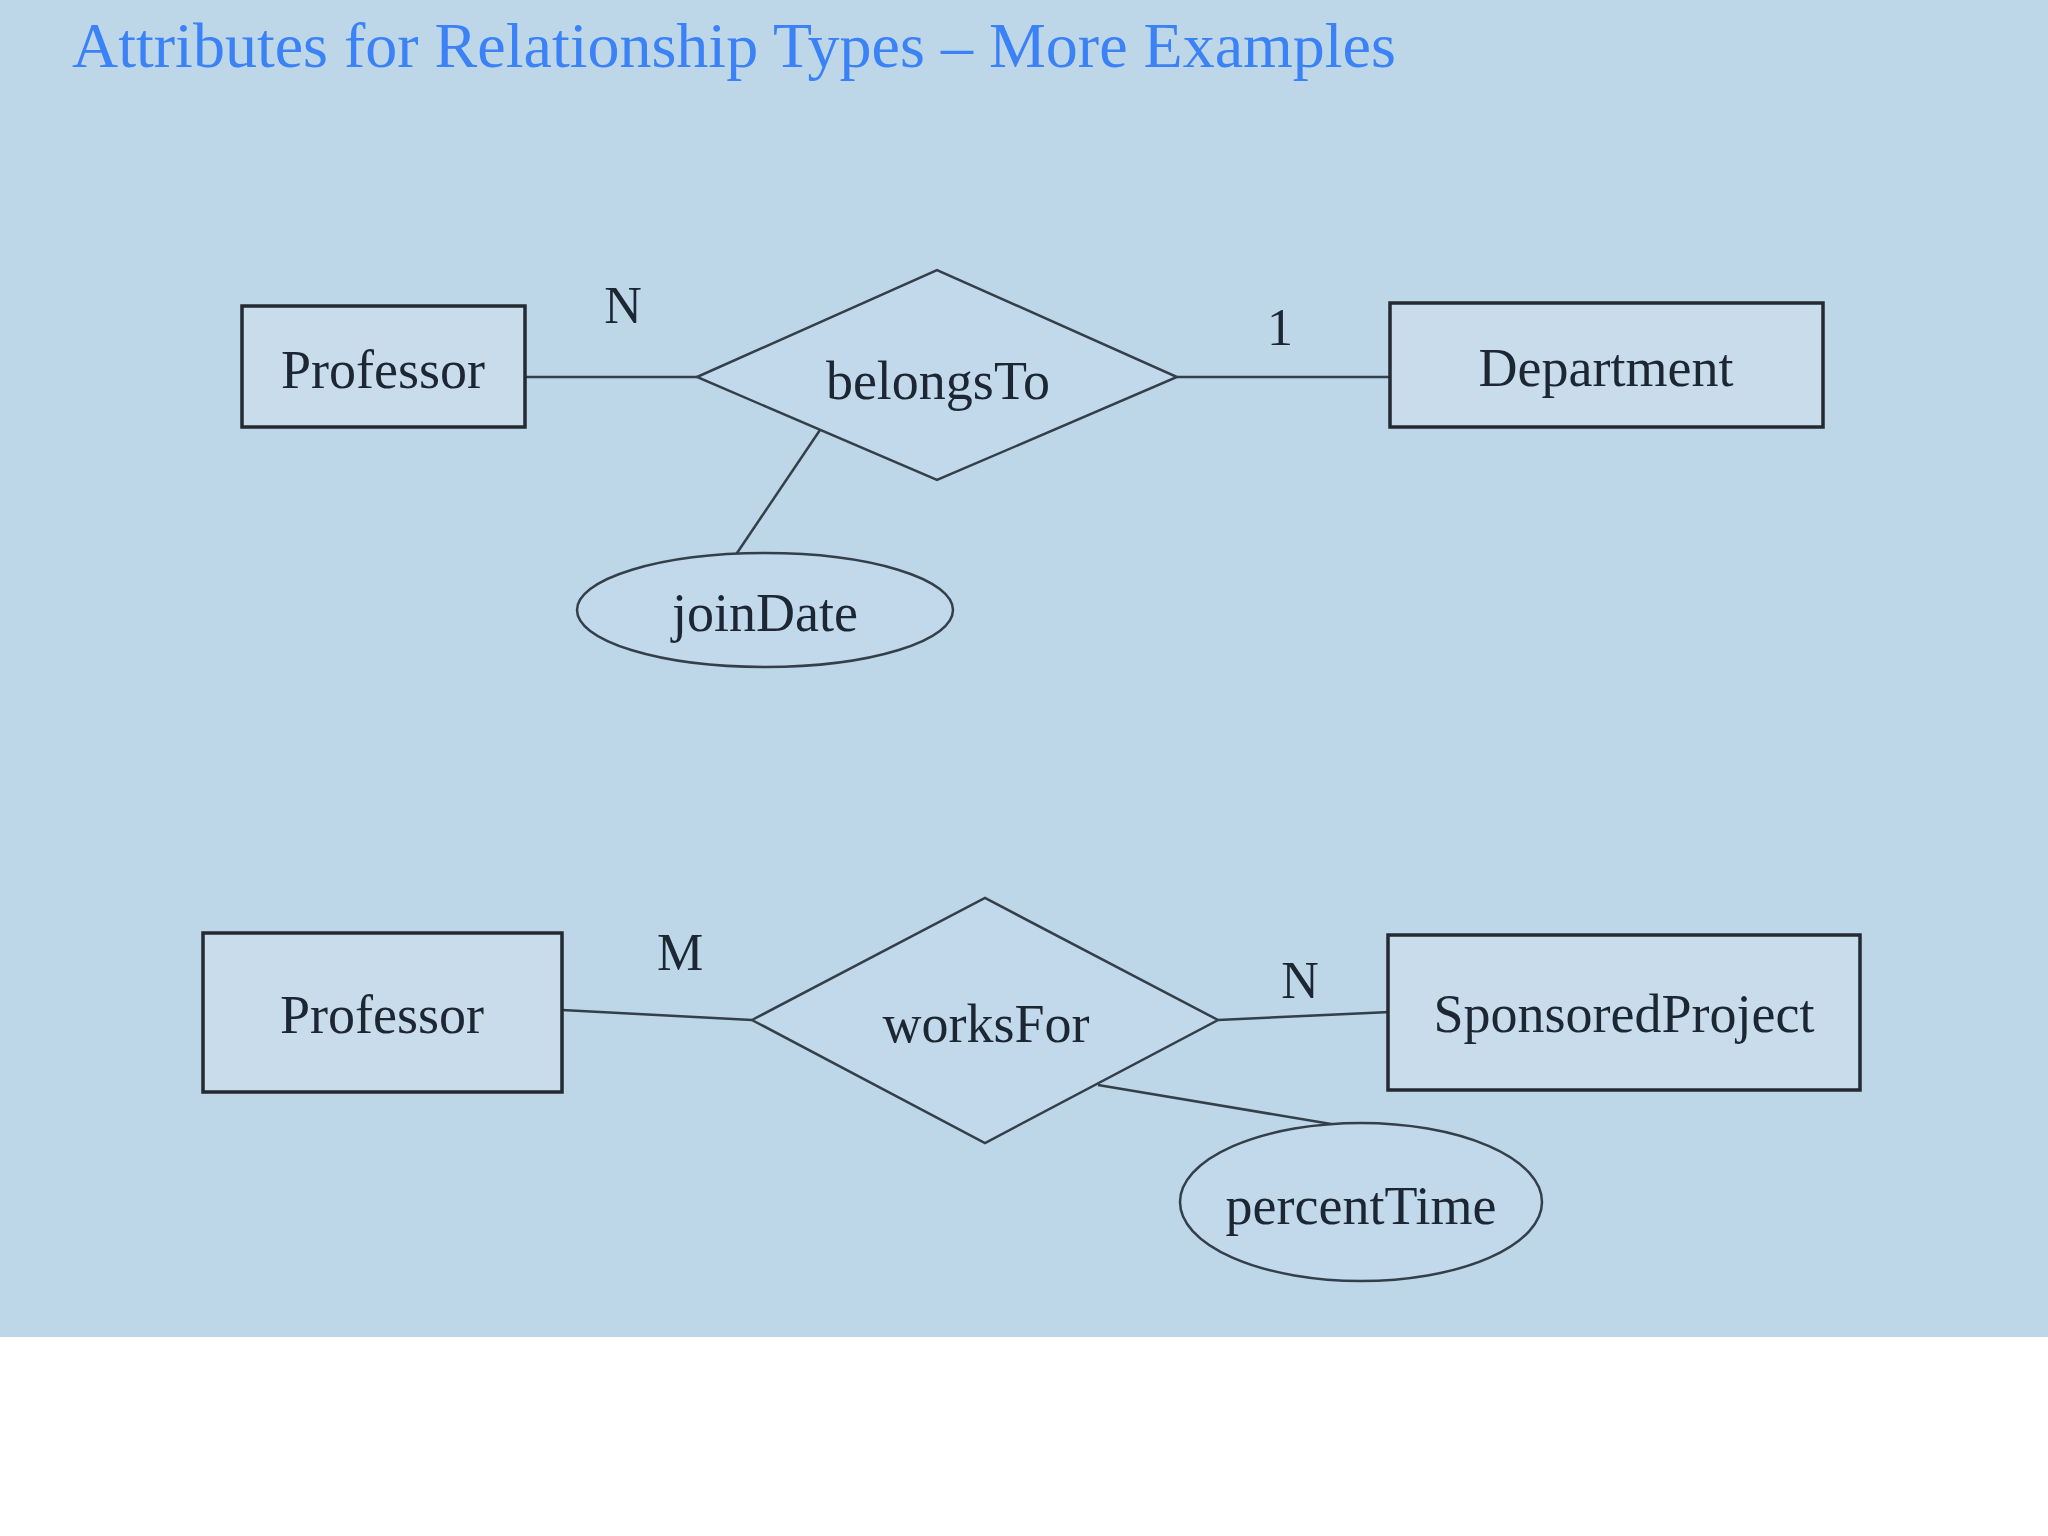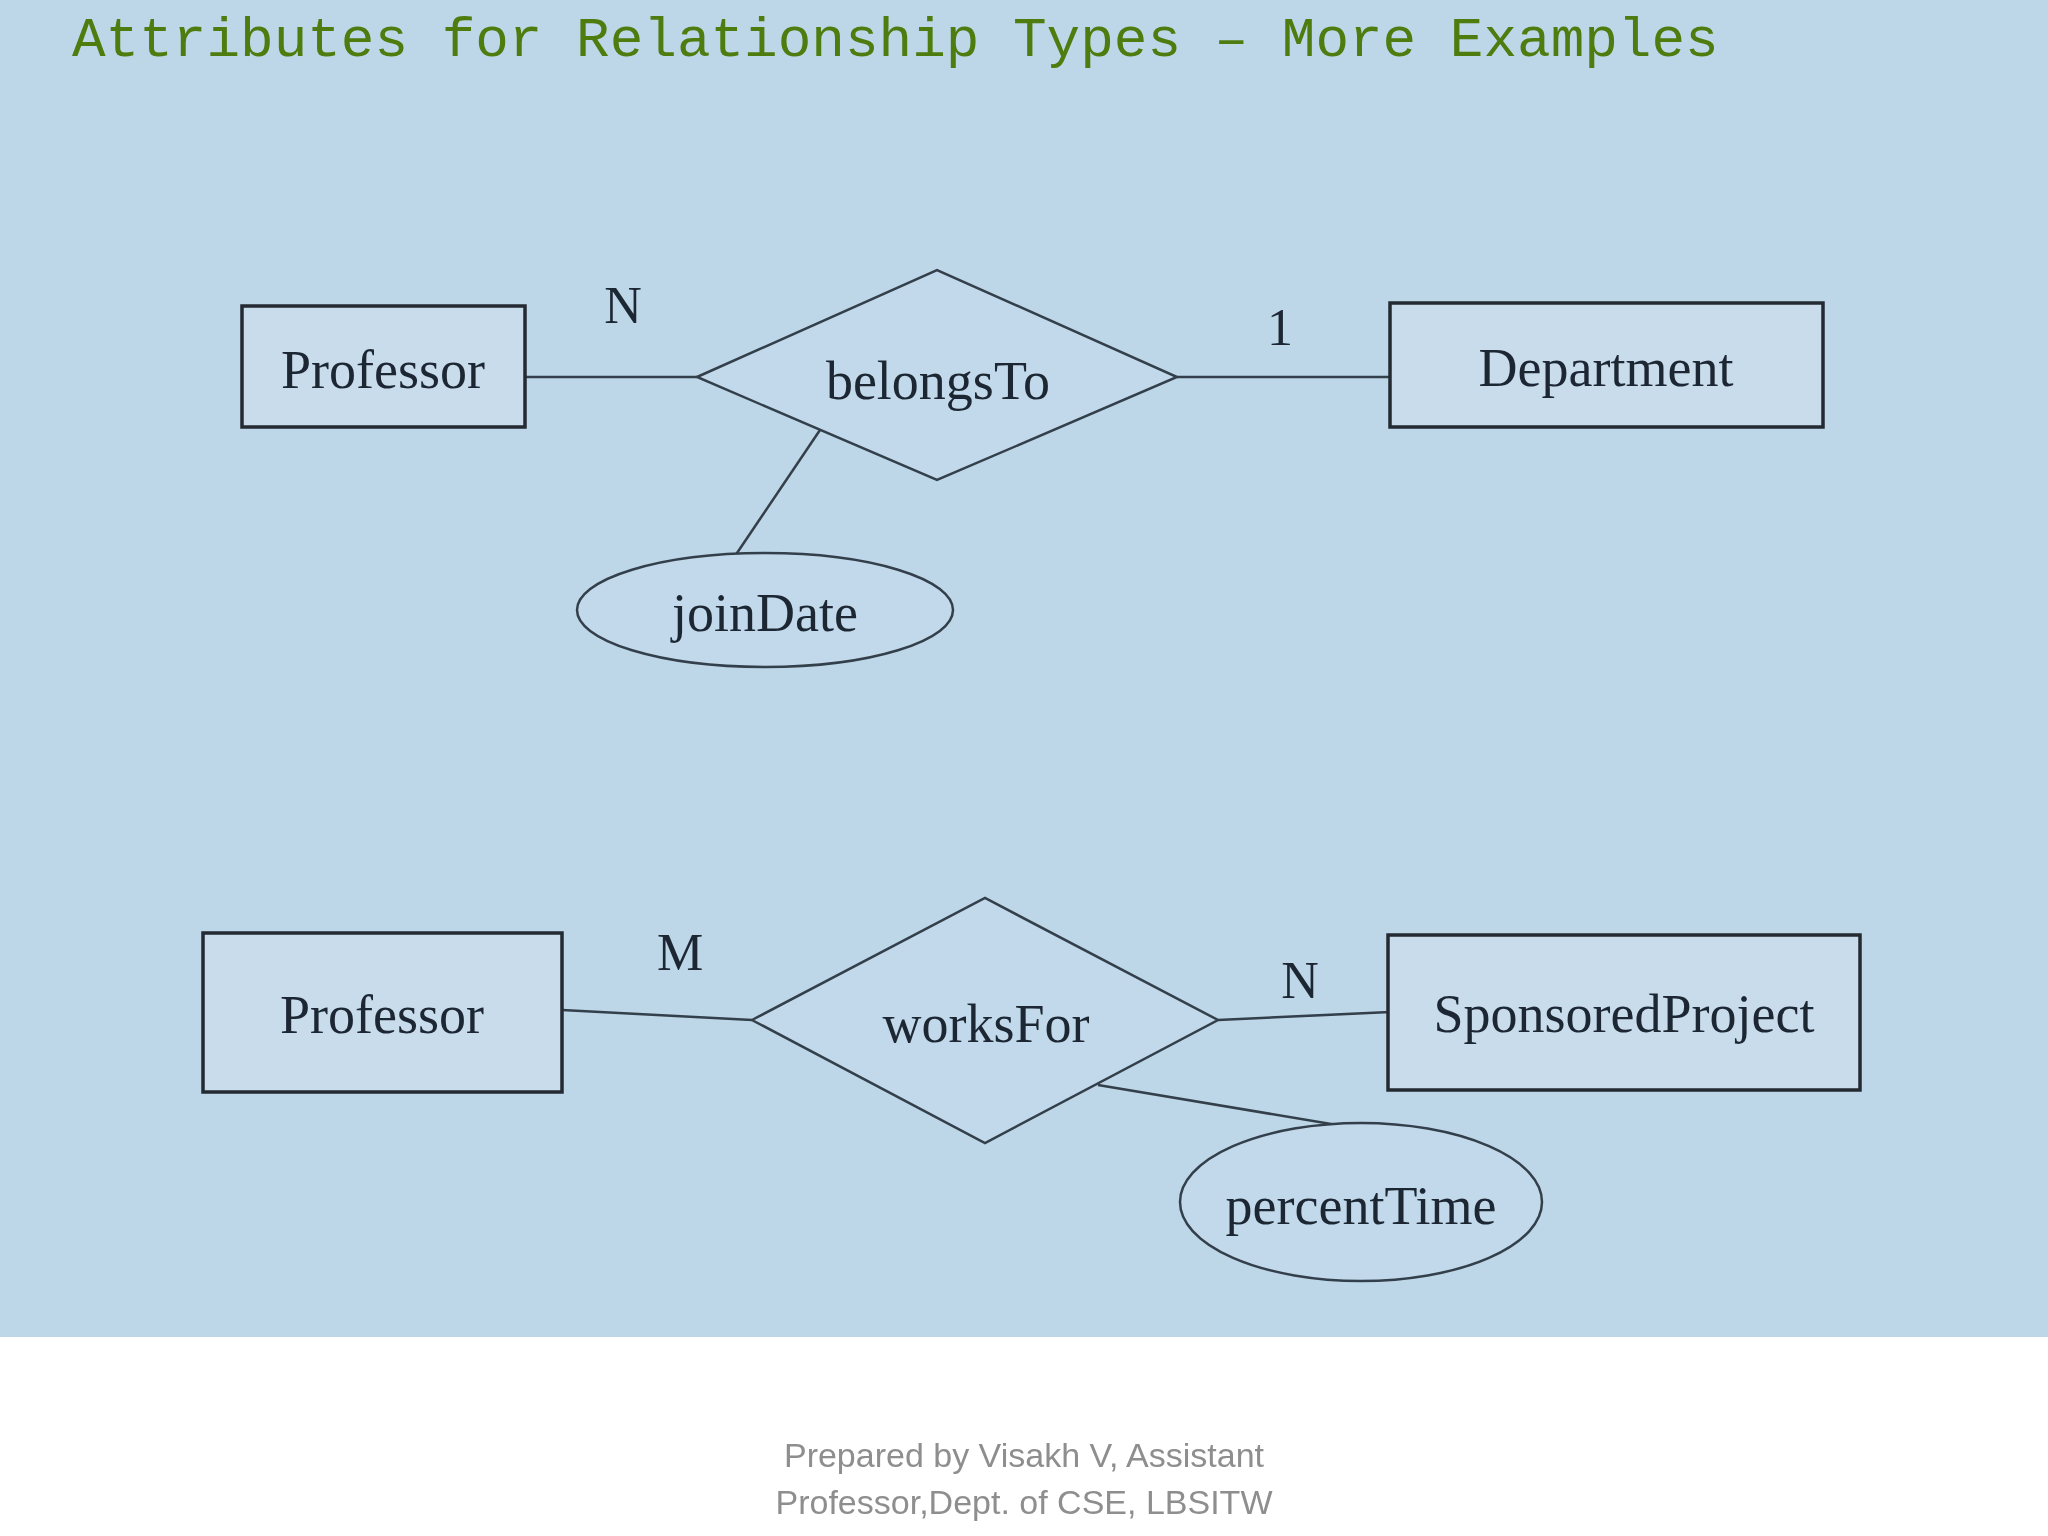--- a/index.html
+++ b/index.html
@@ -23,24 +23,24 @@
     top: 0;
     width: 2048px;
     height: 1337px;
     background: #bdd7e8;
   }
   .slide-title {
     position: absolute;
     left: 72px;
     top: 12px;
     width: 1910px;
-    font-family: Liberation Mono, monospace;
-    font-size: 56px;
+    font-family: Liberation Serif, serif;
+    font-size: 64px;
     line-height: 1.05;
-    color: #4d7c0f;
+    color: #3b82f6;
     white-space: nowrap;
   }
   svg.diagram {
     position: absolute;
     left: 0;
     top: 0;
   }
   .er-line {
     stroke: #333f4a;
     stroke-width: 2.5;
@@ -133,17 +133,13 @@
       <text class="er-label" x="1624" y="1014" dominant-baseline="central">SponsoredProject</text>
 
       <ellipse class="er-ellipse" cx="1361" cy="1202" rx="181" ry="79"></ellipse>
       <text class="er-label" x="1361" y="1206" dominant-baseline="central">percentTime</text>
 
       <text class="er-card" x="680" y="952" dominant-baseline="central">M</text>
       <text class="er-card" x="1300" y="980" dominant-baseline="central">N</text>
     </g>
   </svg>
 
-  <div class="footer">
-    <div>Prepared by Visakh V, Assistant</div>
-    <div>Professor,Dept. of CSE, LBSITW</div>
-  </div>
 </div>
 
 </body></html>

